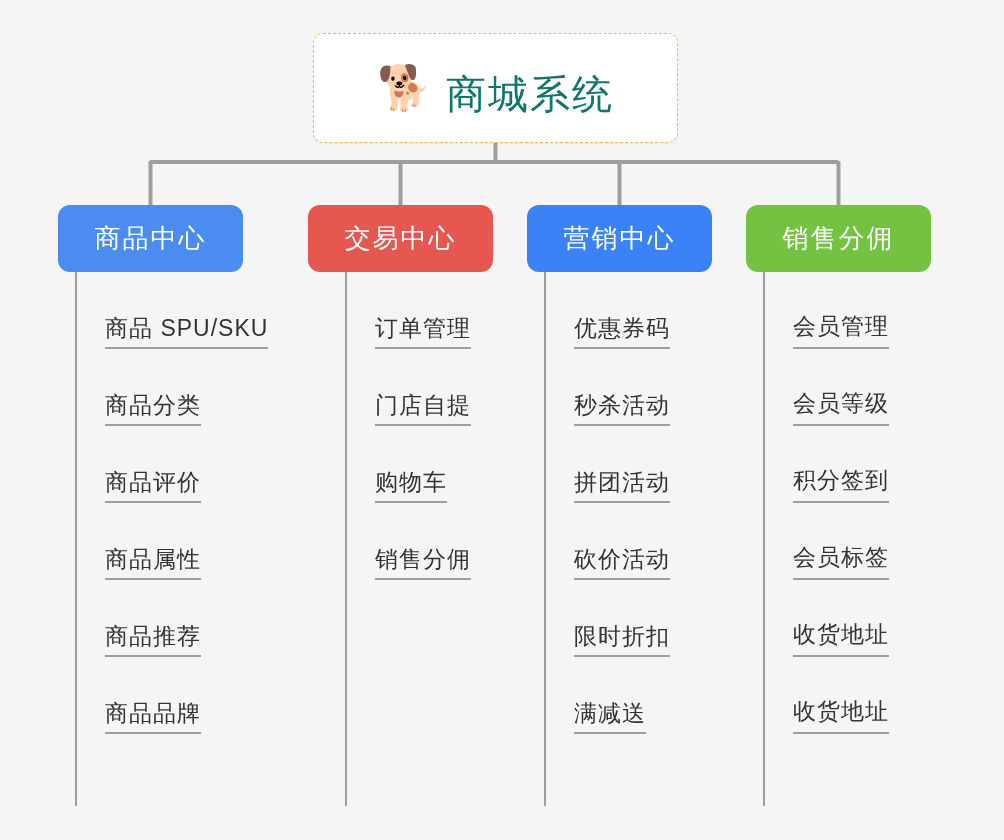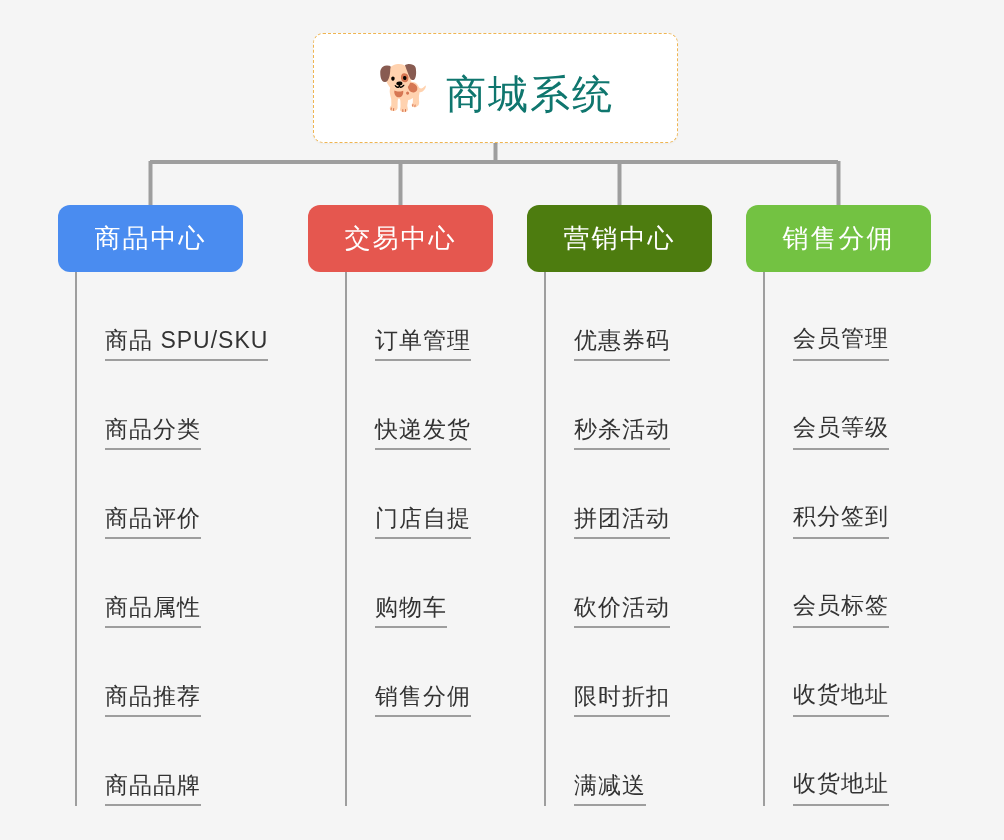--- a/index.html
+++ b/index.html
@@ -53,21 +53,21 @@
     box-sizing:border-box;
   }
   .cat-label{
     color:#ffffff;
     font-size:26px;
     letter-spacing:2px;
     white-space:nowrap;
   }
   .cat-0{left:58px;  background:#4a8cf0;}
   .cat-1{left:308px; background:#e5574f;}
-  .cat-2{left:527px; background:#4d7c0f;}
+  .cat-2{left:527px; background:#3b82f6;}
   .cat-3{left:746px; background:#73c242;}
 
   
   .leaf-col{
     position:absolute;
     top:272px;
     width:230px;
   }
   .leaf-col-0{left:75px;}
   .leaf-col-1{left:325px;margin-left:20px;}
@@ -75,21 +75,21 @@
   .leaf-col-3{left:763px;font-family:Liberation Mono, monospace;}
 
   .leaf-col .trunk{
     position:absolute;
     left:0; top:0;
     width:2px;
     background:#9e9e9e;
   }
   .leaf-item{
     position:relative;
-    height:89px;
+    height:77px;
     box-sizing:border-box;
     display:flex;
     align-items:flex-end;
     padding-left:30px;
   }
   .leaf-text{
     font-size:23px;
     color:#333333;
     white-space:nowrap;
     line-height:1.15;
@@ -155,23 +155,20 @@
         <span class="leaf-text">商品品牌</span>
       </div>
   </div>
 
   <div class="leaf-col leaf-col-1">
     <div class="trunk" style="height: 534px;"></div>
     <div class="leaf-item">
         <span class="leaf-text">订单管理</span>
       </div>
     <div class="leaf-item">
-        <span class="leaf-text">快递发货</span>
-      </div>
-    <div class="leaf-item">
         <span class="leaf-text">门店自提</span>
       </div>
     <div class="leaf-item">
         <span class="leaf-text">购物车</span>
       </div>
     <div class="leaf-item">
         <span class="leaf-text">销售分佣</span>
       </div>
   </div>
 

